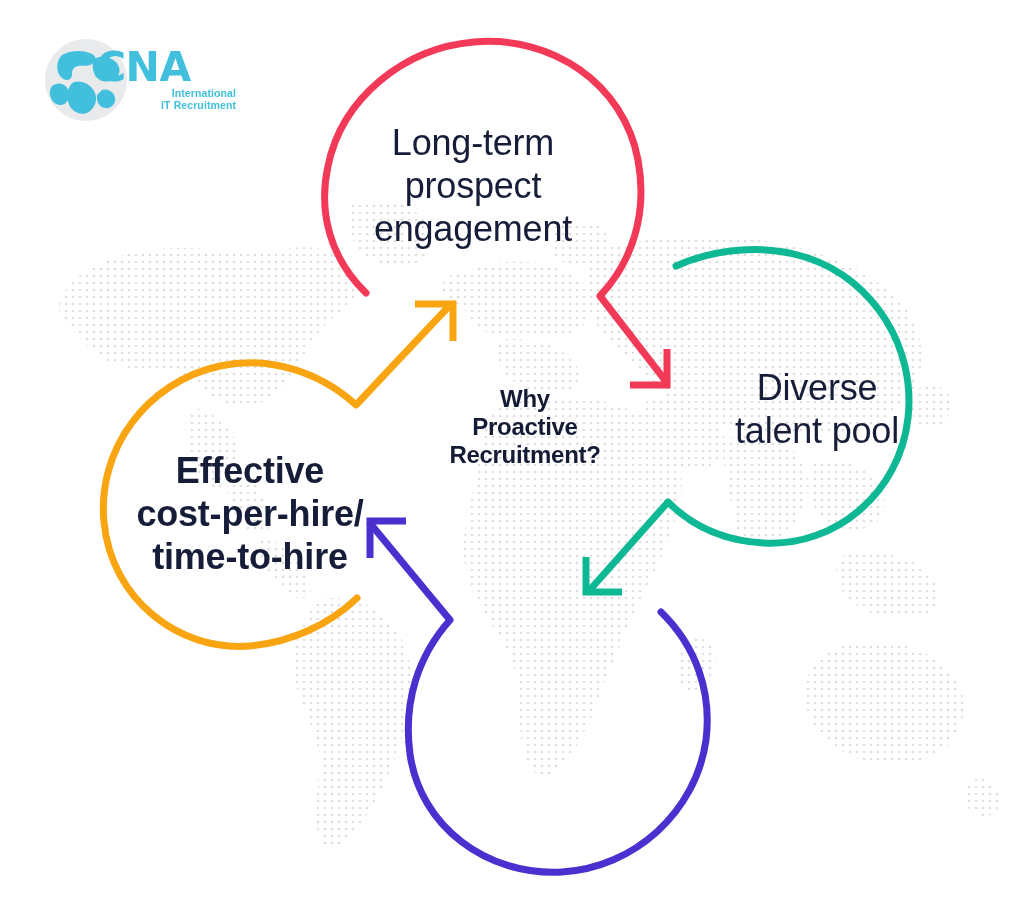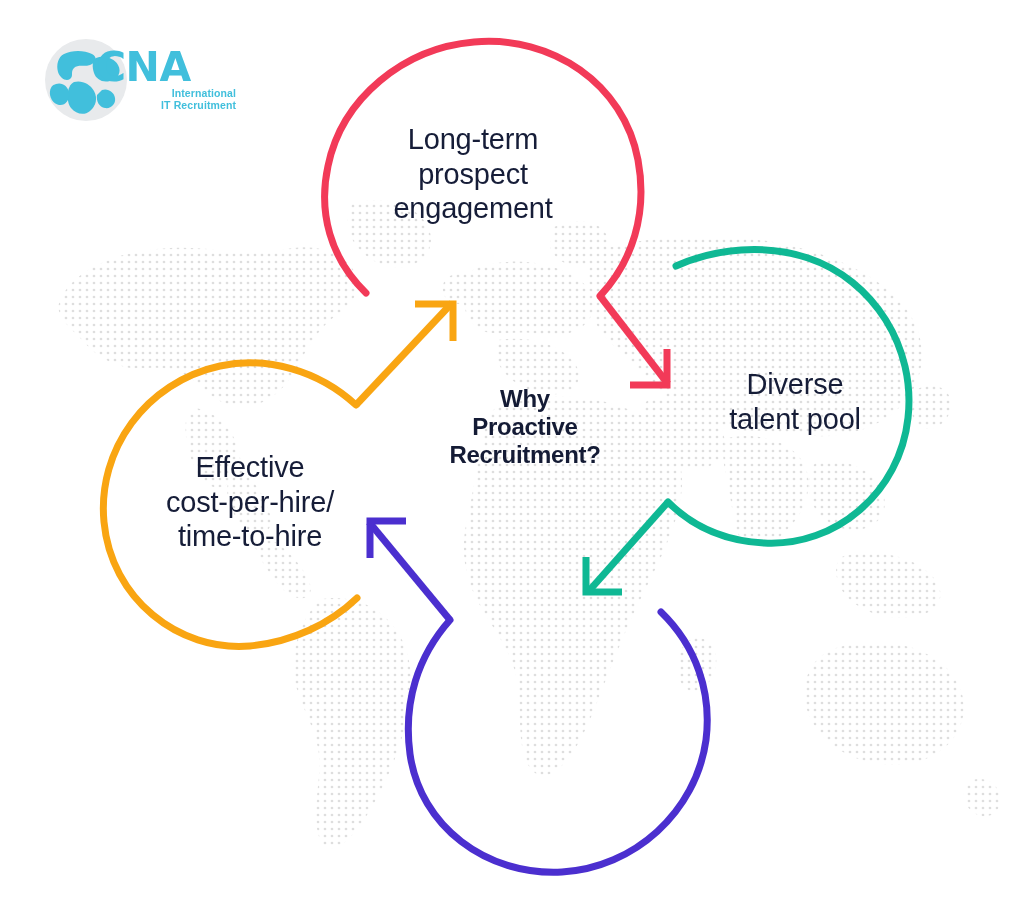--- a/index.html
+++ b/index.html
@@ -83,29 +83,29 @@
     z-index: 2;
   }
 
   
   .node-label {
     position: absolute;
     z-index: 4;
     text-align: center;
     color: #161D38;
     font-family: "Liberation Sans", sans-serif;
-    font-size: 29px;
+    font-size: 36px;
     line-height: 1.19;
     font-weight: 400;
     letter-spacing: -0.2px;
     white-space: pre-line;
   }
   #label-top      { left: 338px; top: 122px;  width: 270px; }
-  #label-right    { left: 690px; top: 367px;  width: 210px; }
-  #label-left     { left: 120px; top: 450px;  width: 260px; }
+  #label-right    { left: 712px; top: 367px;  width: 210px; }
+  #label-left     { left: 120px; top: 450px;  width: 260px; font-weight: bold; }
   #label-bottom   { left: 472px; top: 695px;  width: 190px; }
 
   #label-center {
     position: absolute;
     z-index: 4;
     left: 380px;
     top: 385px;
     width: 290px;
     text-align: center;
     color: #141B35;

